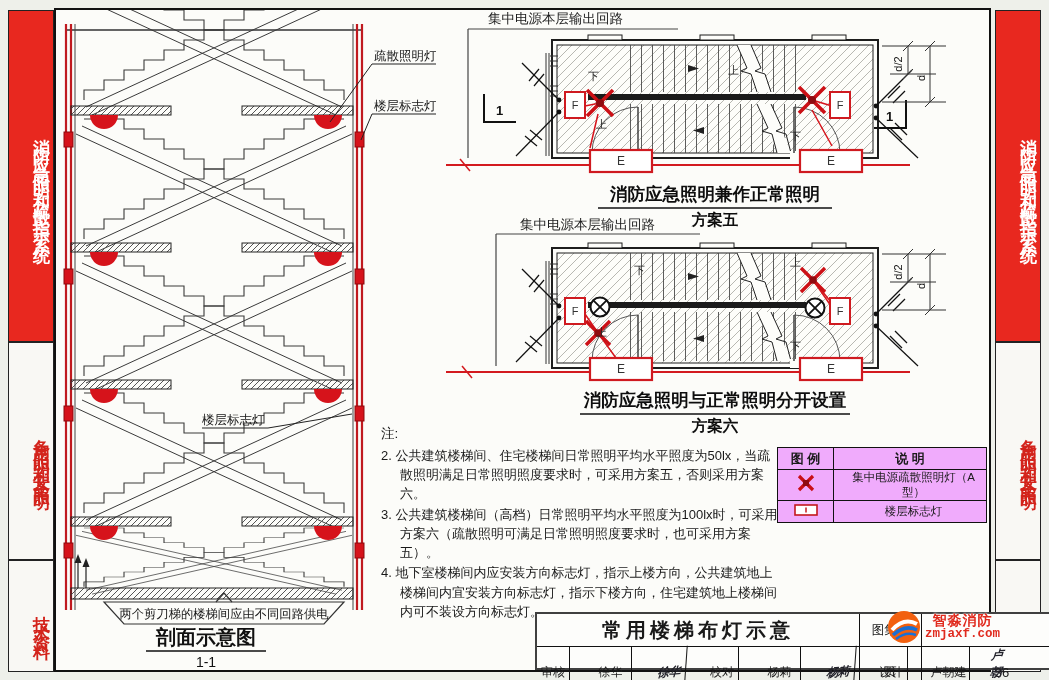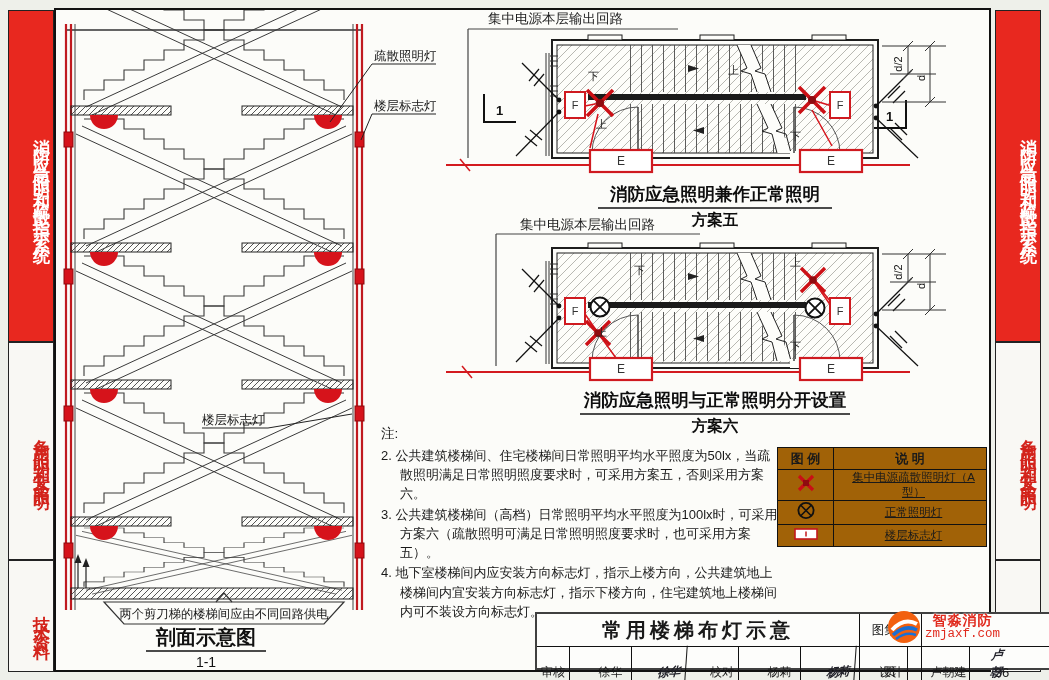--- a/index.html
+++ b/index.html
@@ -16,24 +16,24 @@
   .sb-wht  { background:#f9f8f4; color:#d3231b; font-size:17px; }
   .abs { position:absolute; }
   svg text { font-family:"Liberation Sans", sans-serif; }
   
   .notes { position:absolute; left:381px; top:424px; width:397px; font-size:13px;
            line-height:1.48; color:#191919; }
   .notes .nh { font-size:13.5px; margin-bottom:2px; }
   .notes .ni { padding-left:19px; text-indent:-19px; margin-bottom:1px; }
   
   table.legend { position:absolute; left:777px; top:447px; width:210px;
-                 border-collapse:collapse; background:#a16207; }
+                 border-collapse:collapse; background:#f0abfc; }
   table.legend th, table.legend td { border:1.4px solid #111; height:22px; text-align:center; }
   table.legend th { font-size:13px; font-weight:bold; }
-  td.sym { width:56px; } td.desc { font-size:11.5px; text-align:left; padding-left:7px;text-decoration:underline; }
+  td.sym { width:56px; } td.desc { font-size:11.5px; text-align:left; padding-left:7px; }
   
   .tb { position:absolute; left:535px; top:612px; width:549px; height:58px;
         border:2px solid #404040; background:#fdfdfb; display:grid;
         grid-template-columns:323px 62px 1fr; grid-template-rows:33px 1fr; }
   .tb > div { border-right:1.2px solid #111; border-bottom:1.2px solid #111;
               display:flex; align-items:center; justify-content:center; }
   .tb .c3, .tb .r2 { border-bottom:none; } .tb .last { border-right:none;text-align:right; }
   .tb-title { font-size:20px; font-weight:bold; letter-spacing:4px; }
   .tb-small { font-size:12.5px; }
   .namesrow { display:grid; grid-template-columns:33px 42px 34px 33px 42px 34px 33px 42px auto;
@@ -42,21 +42,21 @@
                     justify-content:center; font-size:12px; }
   .namesrow > div:last-child { border-right:none; }
   .sig { font-style:italic; font-weight:bold; font-size:13px; color:#23232b;
          transform:rotate(-4deg) skewX(-8deg); letter-spacing:-1px; }
   
   .wm { position:absolute; left:886px; top:609px; z-index:40; display:flex;
         align-items:center; gap:3px; pointer-events:none; }
   .wm .wtxt { display:flex; flex-direction:column; line-height:1.02; }
   .wm .brand { font-size:14px; font-weight:bold; color:#e02b1e;
                text-shadow:0 0 3px #fff,0 0 2px #fff; letter-spacing:1px;text-align:center; }
-  .wm .site  { font-size:12.5px; font-weight:normal; color:#e02b1e;
+  .wm .site  { font-size:12.5px; font-weight:bold; color:#e02b1e;
                text-shadow:0 0 3px #fff,0 0 2px #fff; font-family:"Liberation Mono", monospace; }
 </style>
 </head>
 <body>
 
 <div class="page">
 
   <svg width="0" height="0" style="position:absolute">
     <defs>
       <pattern id="hatchS" width="6" height="6" patternUnits="userSpaceOnUse">
@@ -414,27 +414,20 @@
       <th>说 明</th>
     </tr>
     <tr>
       <td class="sym"><svg width="30" height="18">
               <path d="M8,2 L22,16 M8,16 L22,2" stroke="#c90f16" stroke-width="3.2"></path>
               <rect x="12" y="6" width="6" height="6" fill="#8f0b10"></rect>
             </svg></td>
       <td class="desc">集中电源疏散照明灯（A型）</td>
     </tr>
     <tr>
-      <td class="sym"><svg width="30" height="19">
-              <circle cx="15" cy="9.5" r="7.6" fill="none" stroke="#111" stroke-width="1.8"></circle>
-              <path d="M9.8,4.3 L20.2,14.7 M9.8,14.7 L20.2,4.3" stroke="#111" stroke-width="1.6"></path>
-            </svg></td>
-      <td class="desc">正常照明灯</td>
-    </tr>
-    <tr>
       <td class="sym"><svg width="32" height="16">
               <rect x="5" y="3" width="22" height="10" fill="#fff" stroke="#c3181d" stroke-width="1.6"></rect>
               <line x1="16" y1="5.5" x2="16" y2="10.5" stroke="#c3181d" stroke-width="1.5"></line>
             </svg></td>
       <td class="desc">楼层标志灯</td>
     </tr>
   </tbody>
     </table>
 
   <div class="tb">

